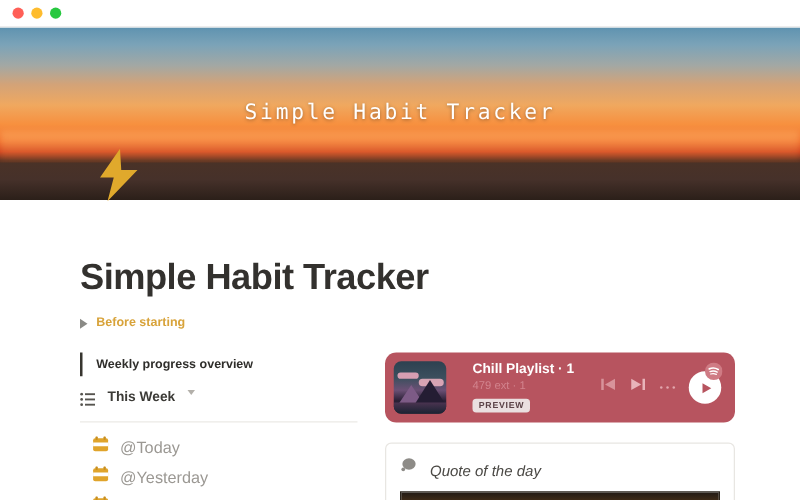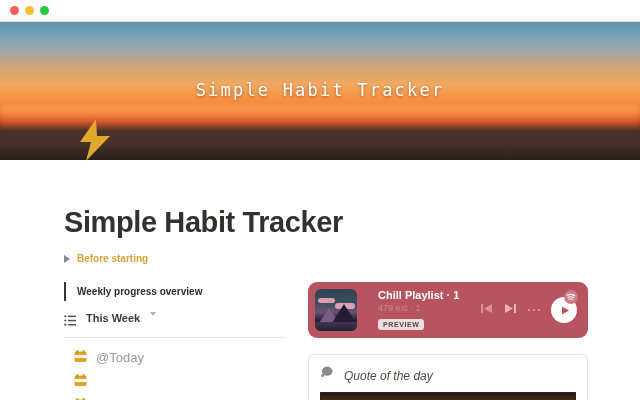--- a/index.html
+++ b/index.html
@@ -385,20 +385,21 @@
 
           <div class="row">
             <span>
               <svg width="13" height="13" viewBox="0 0 13 13">
                 <rect x="0.5" y="1.5" width="12" height="10.5" rx="1.6" fill="#e0a42b"></rect>
                 <rect x="2.4" y="0" width="1.8" height="3" rx="0.8" fill="#c98f1f"></rect>
                 <rect x="8.8" y="0" width="1.8" height="3" rx="0.8" fill="#c98f1f"></rect>
                 <rect x="0.5" y="5" width="12" height="3" fill="#ffffff"></rect>
               </svg>
             </span>
+            <span class="row-label">@Yesterday</span>
           </div>
 
           <div class="row">
             <span>
               <svg width="13" height="13" viewBox="0 0 13 13">
                 <rect x="0.5" y="1.5" width="12" height="10.5" rx="1.6" fill="#e0a42b"></rect>
                 <rect x="2.4" y="0" width="1.8" height="3" rx="0.8" fill="#c98f1f"></rect>
                 <rect x="8.8" y="0" width="1.8" height="3" rx="0.8" fill="#c98f1f"></rect>
                 <rect x="0.5" y="5" width="12" height="3" fill="#ffffff"></rect>
               </svg>

